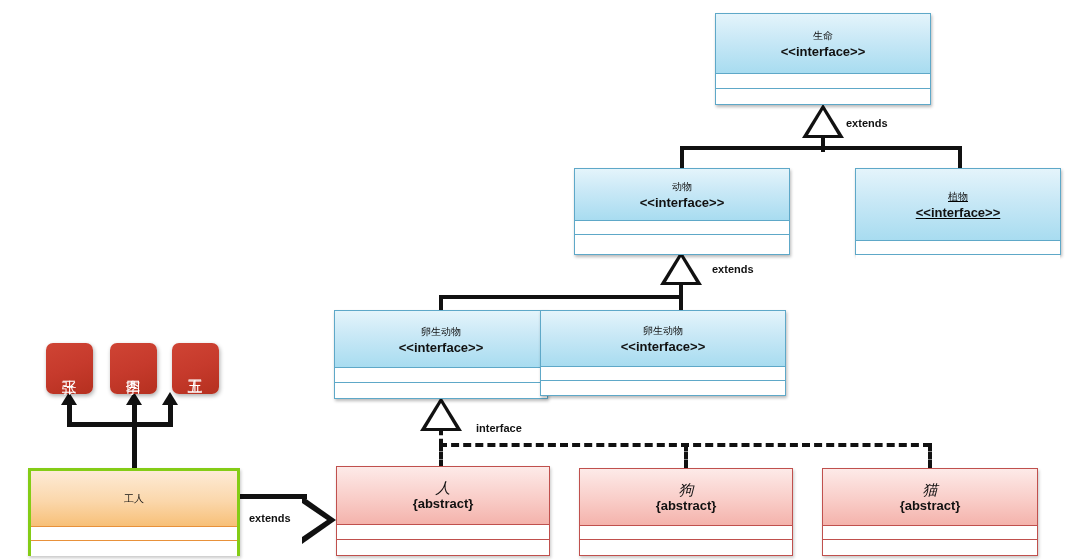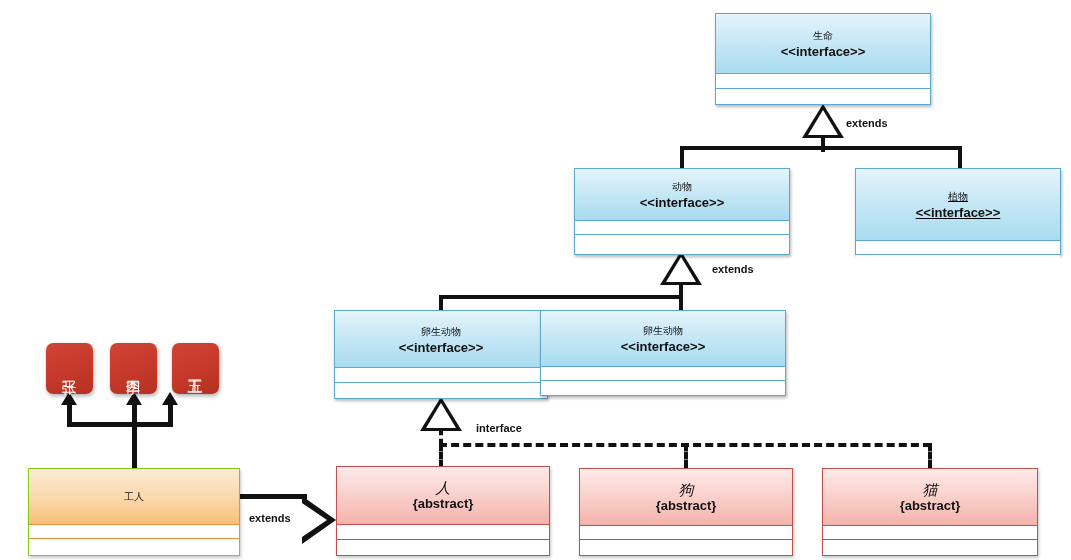--- a/index.html
+++ b/index.html
@@ -42,21 +42,21 @@
   .abs .hdr{
     background:linear-gradient(180deg,#fdeae8 0%,#f9cdc8 55%,#f4b3ac 100%);
     border-bottom:1px solid #c0504d;
   }
   .abs .row{border-bottom:1px solid #c0504d;}
   .abs .row.last{border-bottom:none;}
   .abs .hdr .name{font-style:italic;font-size:15px;}
   .abs .hdr .stereo{font-weight:bold;font-style:normal;}
 
   
-  .conc{border:1px solid #84cc16;background:#fff;box-shadow:1px 2px 3px rgba(0,0,0,.22);}
+  .conc{border:3px solid #84cc16;background:#fff;box-shadow:1px 2px 3px rgba(0,0,0,.22);}
   .conc .hdr{
     background:linear-gradient(180deg,#fdebd6 0%,#fbd7ab 55%,#f7c078 100%);
     border-bottom:1px solid #e8913a;
   }
   .conc .row{border-bottom:1px solid #e8913a;}
   .conc .row.last{border-bottom:none;}
 
   
   .obj{
     position:absolute;box-sizing:border-box;

